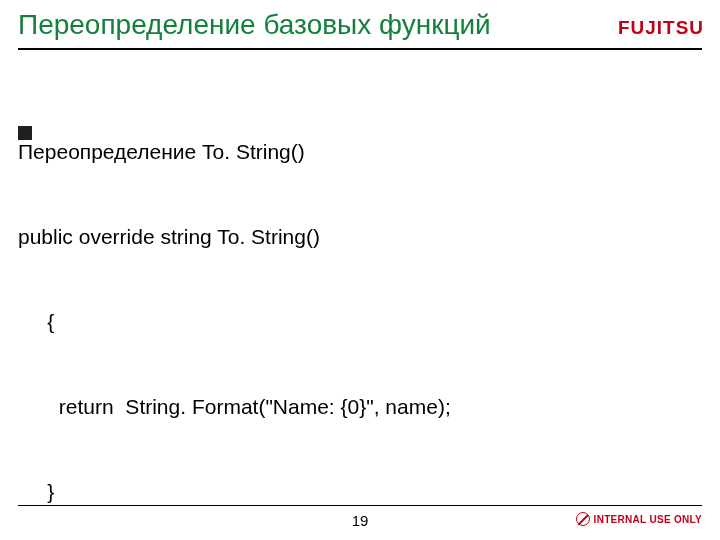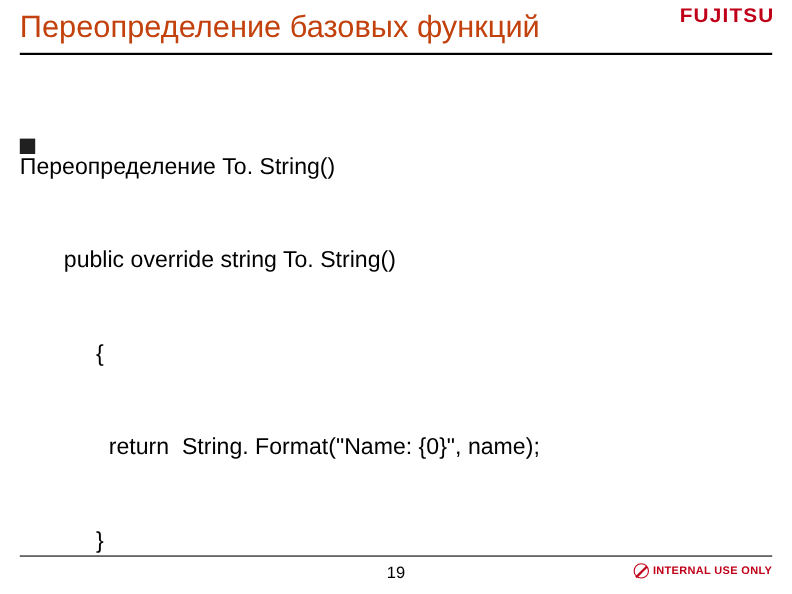--- a/index.html
+++ b/index.html
@@ -19,32 +19,32 @@
     position: relative;
     box-sizing: border-box;
   }
   .header {
     position: relative;
     padding: 8px 18px 4px 18px;
   }
   .title {
     font-size: 28px;
     font-weight: 400;
-    color: #c2410c;
+    color: #15803d;
     margin: 0;
     line-height: 1.2;
   }
   .rule {
     border: none;
     border-bottom: 2px solid #000;
     margin: 6px 0 0 0;
   }
   .logo {
     position: absolute;
-    top: 4px;
+    top: 18px;
     right: 18px;
   }
   .logo-text {
     font-family: "Arial", sans-serif;
     font-size: 18px;
     font-weight: 700;
     color: #c00018; 
     letter-spacing: 1px;
     transform: scaleX(1.05);
     display: inline-block;
@@ -66,21 +66,20 @@
     width: 14px;
     height: 14px;
     background: #202020;
     margin-right: 6px;
     position: relative;
     top: 2px;
     flex: 0 0 auto;
   }
   .code-line {
     white-space: pre;
-    margin-left: 40px;
   }
   .footer {
     position: absolute;
     left: 0;
     right: 0;
     bottom: 12px;
     padding: 0 18px;
   }
   .foot-rule {
     border: none;

